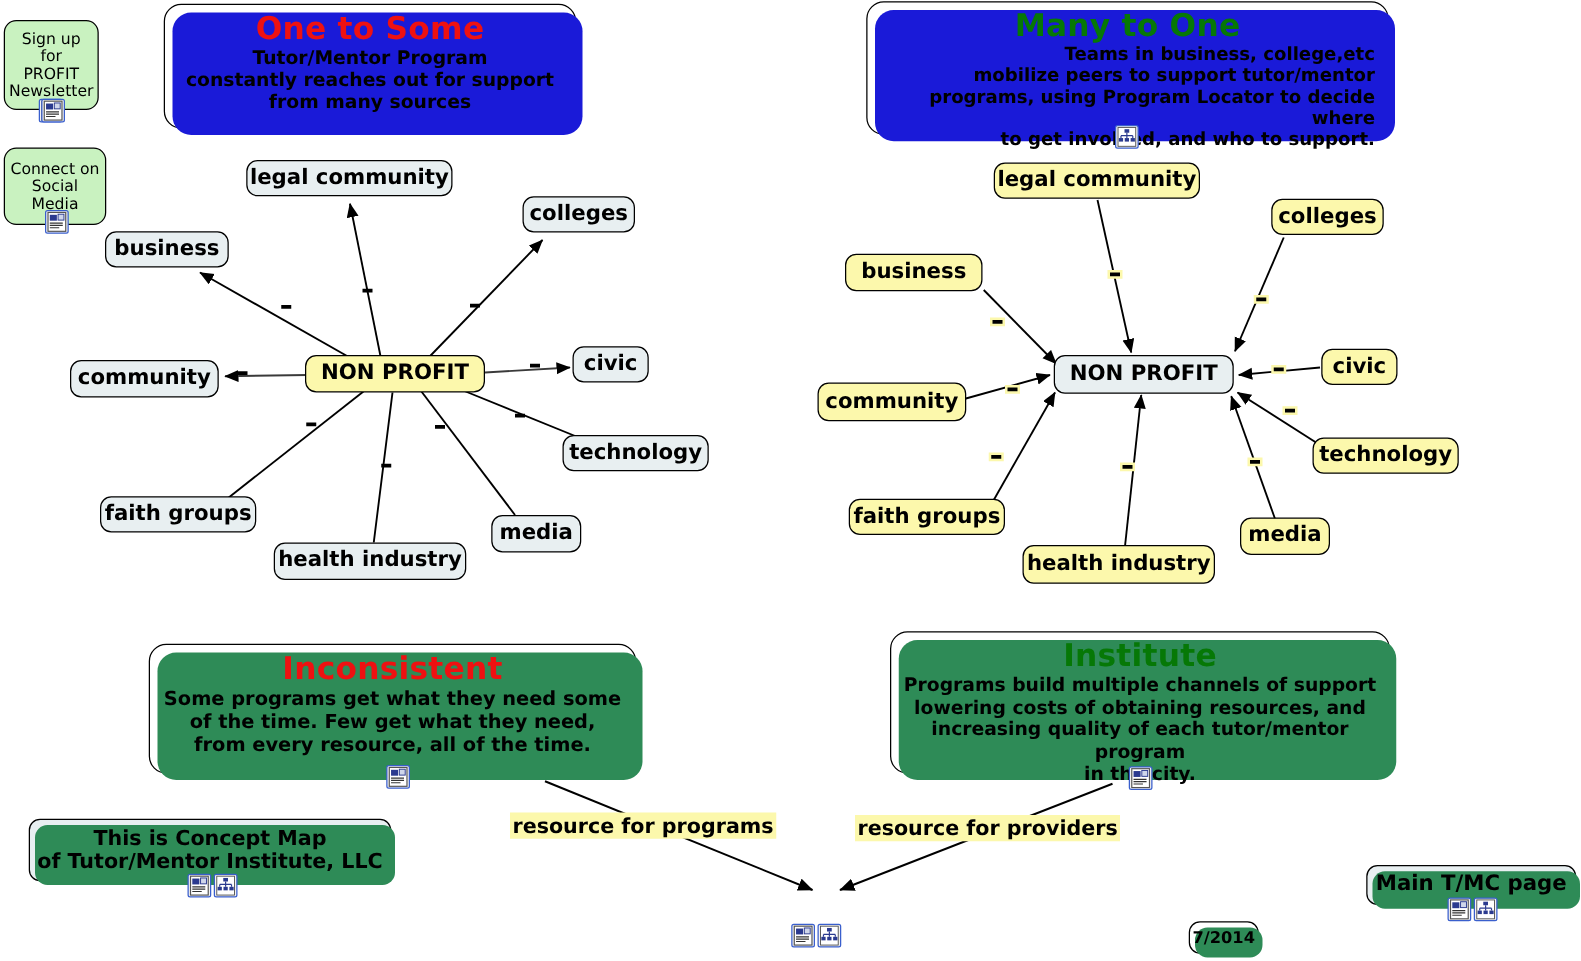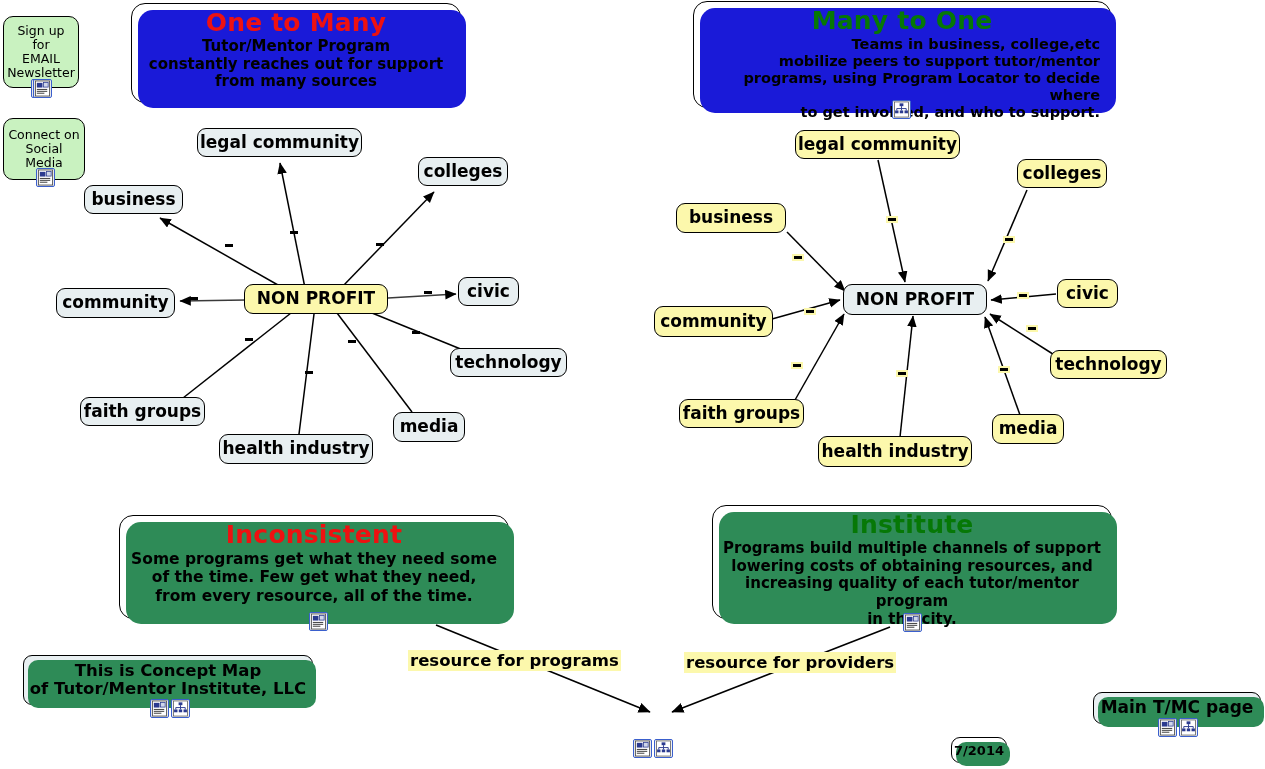--- a/index.html
+++ b/index.html
@@ -154,21 +154,21 @@
       <line x1="1020" y1="415" x2="985" y2="317" marker-end="url(#ah)"></line>
     </g>
 
     <g stroke="#000" stroke-width="1.6" fill="none">
       <line x1="436" y1="625" x2="650" y2="712" marker-end="url(#ah)"></line>
       <line x1="890" y1="627" x2="672" y2="712" marker-end="url(#ah)"></line>
     </g>
   </svg>
 
   <div class="panel blueshadow" style="left:131px;top:3px;width:330px;height:100px;">
-    <div class="ttl red" style="font-size:25px;">One to Many</div>
+    <div class="ttl red" style="font-size:25px;">One to Some</div>
     <div class="body" style="font-size:15px;white-space:pre-line;">Tutor/Mentor Program
 constantly reaches out for support
 from many sources</div>
   </div>
   <div class="iconrow" style="left:31px;top:79px;">
     <span class="ico">
       <svg viewBox="0 0 18 18">
           <rect x="1.5" y="1" width="15" height="16" fill="#fff" stroke="#555" stroke-width="1"></rect>
           <rect x="3" y="3" width="6" height="5" fill="#2b3a8f"></rect>
           <g stroke="#333" stroke-width="1">
@@ -202,21 +202,21 @@
           </g>
           <rect x="2.2" y="10" width="3.6" height="3" fill="#2b3a8f"></rect>
           <rect x="7.2" y="10" width="3.6" height="3" fill="#2b3a8f"></rect>
           <rect x="12.2" y="10" width="3.6" height="3" fill="#2b3a8f"></rect>
         </svg>
     </span>
   </div>
 
   <div class="node green" style="left:3px;top:16px;width:76px;height:72px;font-size:12.5px;white-space:pre-line;">Sign up
 for
-EMAIL
+PROFIT
 Newsletter</div>
   <div class="iconrow" style="left:33px;top:79px;">
     <span class="ico">
       <svg viewBox="0 0 18 18">
           <rect x="1.5" y="1" width="15" height="16" fill="#fff" stroke="#555" stroke-width="1"></rect>
           <rect x="3" y="3" width="6" height="5" fill="#2b3a8f"></rect>
           <g stroke="#333" stroke-width="1">
             <line x1="3" y1="10" x2="14" y2="10"></line>
             <line x1="3" y1="12" x2="14" y2="12"></line>
             <line x1="3" y1="14" x2="11" y2="14"></line>

